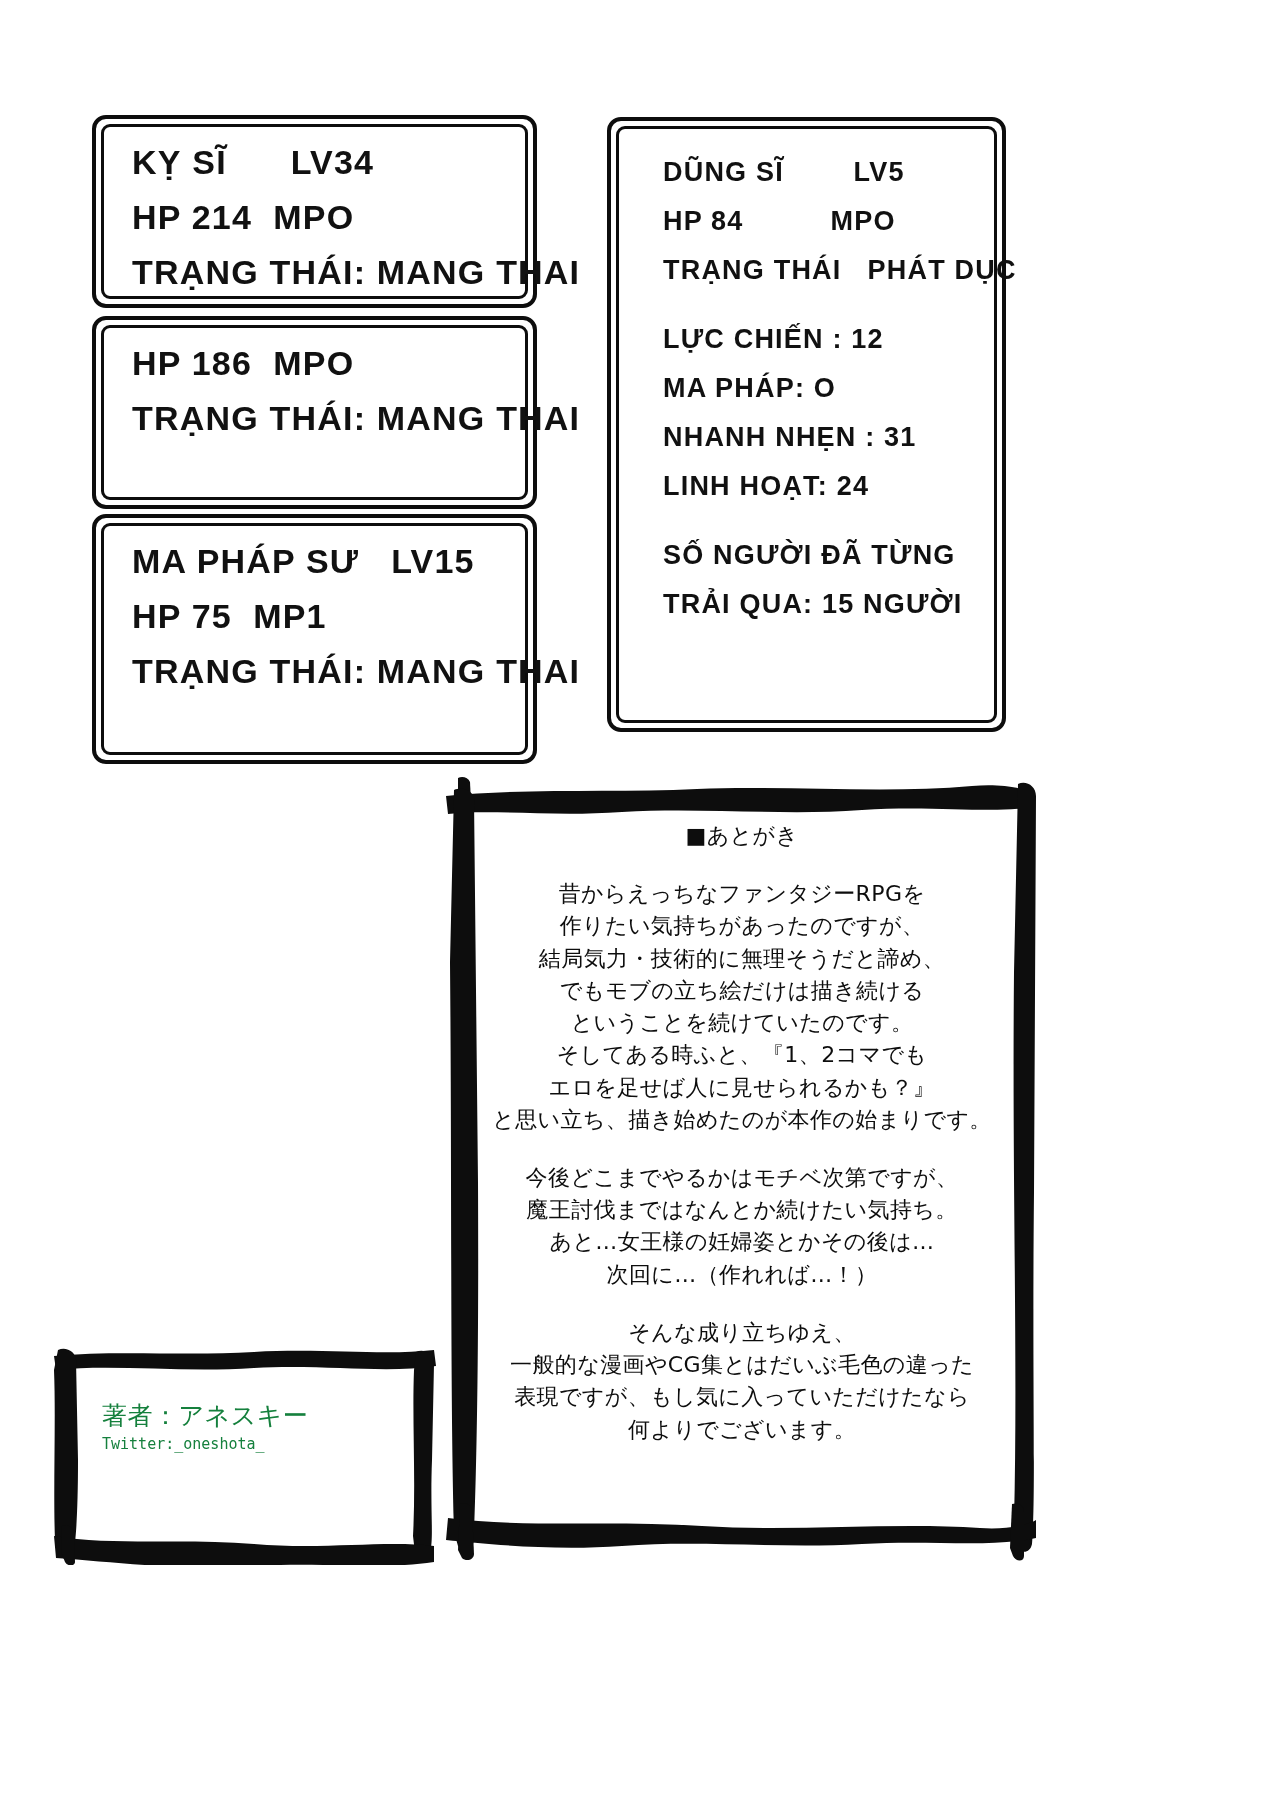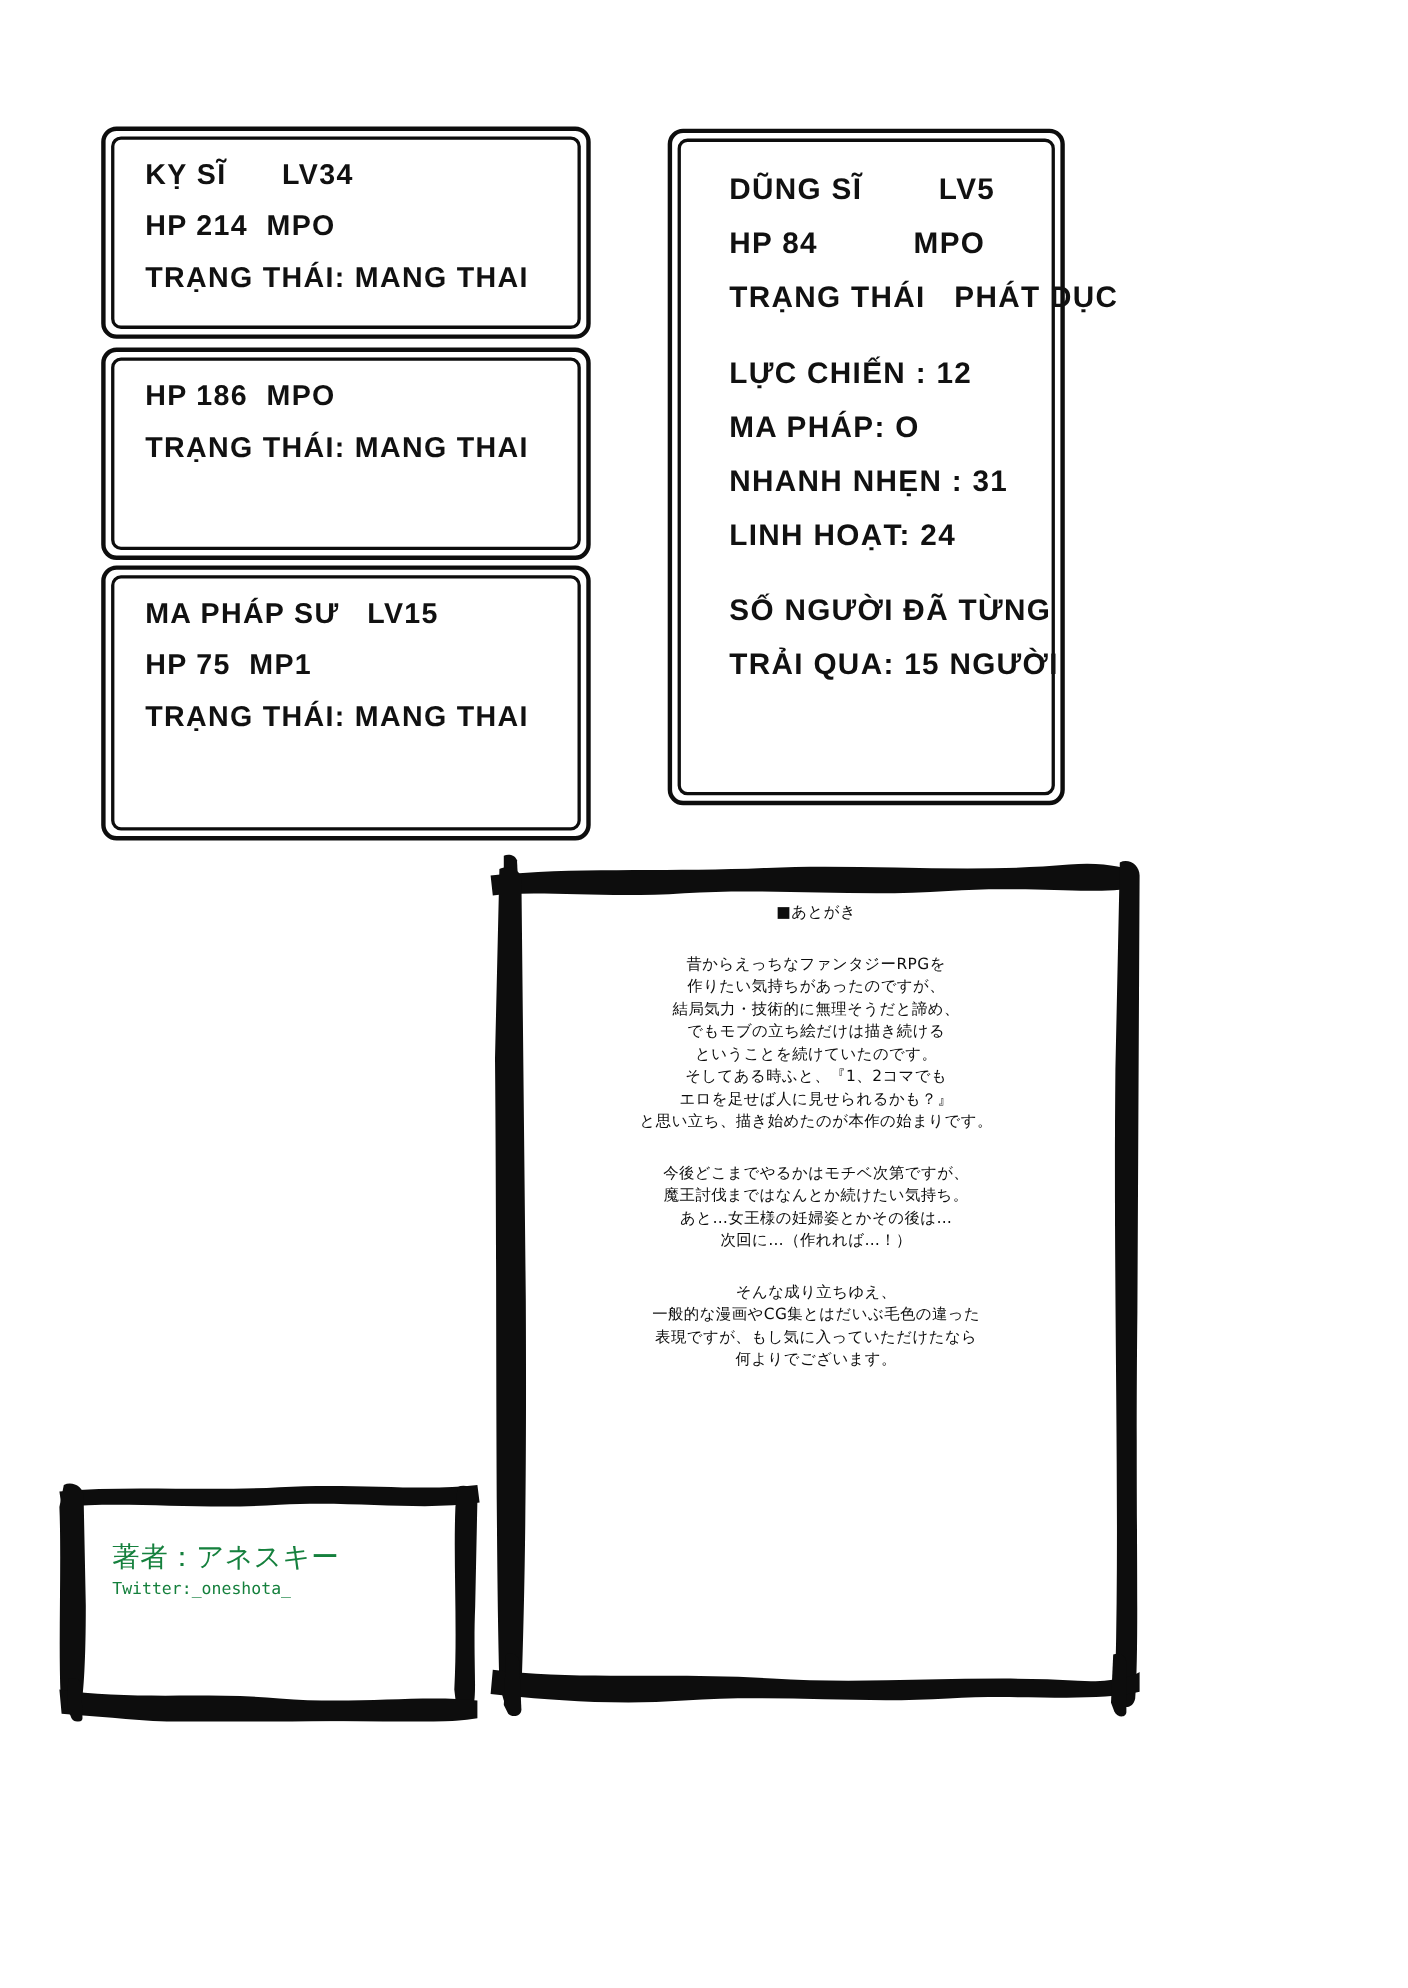--- a/index.html
+++ b/index.html
@@ -30,54 +30,54 @@
   }
   .panel .lines{
     position:absolute;
     inset:0;
     padding:26px 0 0 36px;
     box-sizing:border-box;
   }
   .stat-line{
     font-family:"Liberation Sans", sans-serif;
     font-weight:700;
-    font-size:26px;
+    font-size:34px;
     letter-spacing:1.2px;
     line-height:1.0;
     color:#111;
     white-space:pre;
     margin-bottom:21px;
   }
 
   
   #panel-knight   {left:92px; top:115px;  width:445px; height:193px;}
   #panel-healer   {left:92px; top:316px;  width:445px; height:193px;}
   #panel-mage     {left:92px; top:514px;  width:445px; height:250px;}
 
   
-  #panel-hero     {left:607px;top:117px;  width:361px; height:615px;}
+  #panel-hero     {left:607px;top:117px;  width:399px; height:615px;}
   #panel-hero .lines{padding:38px 0 0 52px;}
   #panel-hero .stat-line{font-size:27px;margin-bottom:22px;}
   .spacer{height:20px;}
 
   
   #afterword{
     position:absolute;
     left:432px; top:762px;
     width:610px; height:800px;
   }
   #afterword .brush{position:absolute;inset:0;}
   #afterword .content{
     position:absolute;
     left:46px; right:36px; top:58px;
     text-align:center;
   }
   .jp{
     font-family:"DejaVu Sans", sans-serif;
-    font-size:14px;
+    font-size:22px;
     line-height:1.465;
     color:#0d0d0d;
     letter-spacing:0.4px;
     white-space:pre-wrap;
   }
   .jp-para{margin:0 0 26px 0;}
   .jp-para:last-child{margin-bottom:0;}
 
   
   #author-box{

